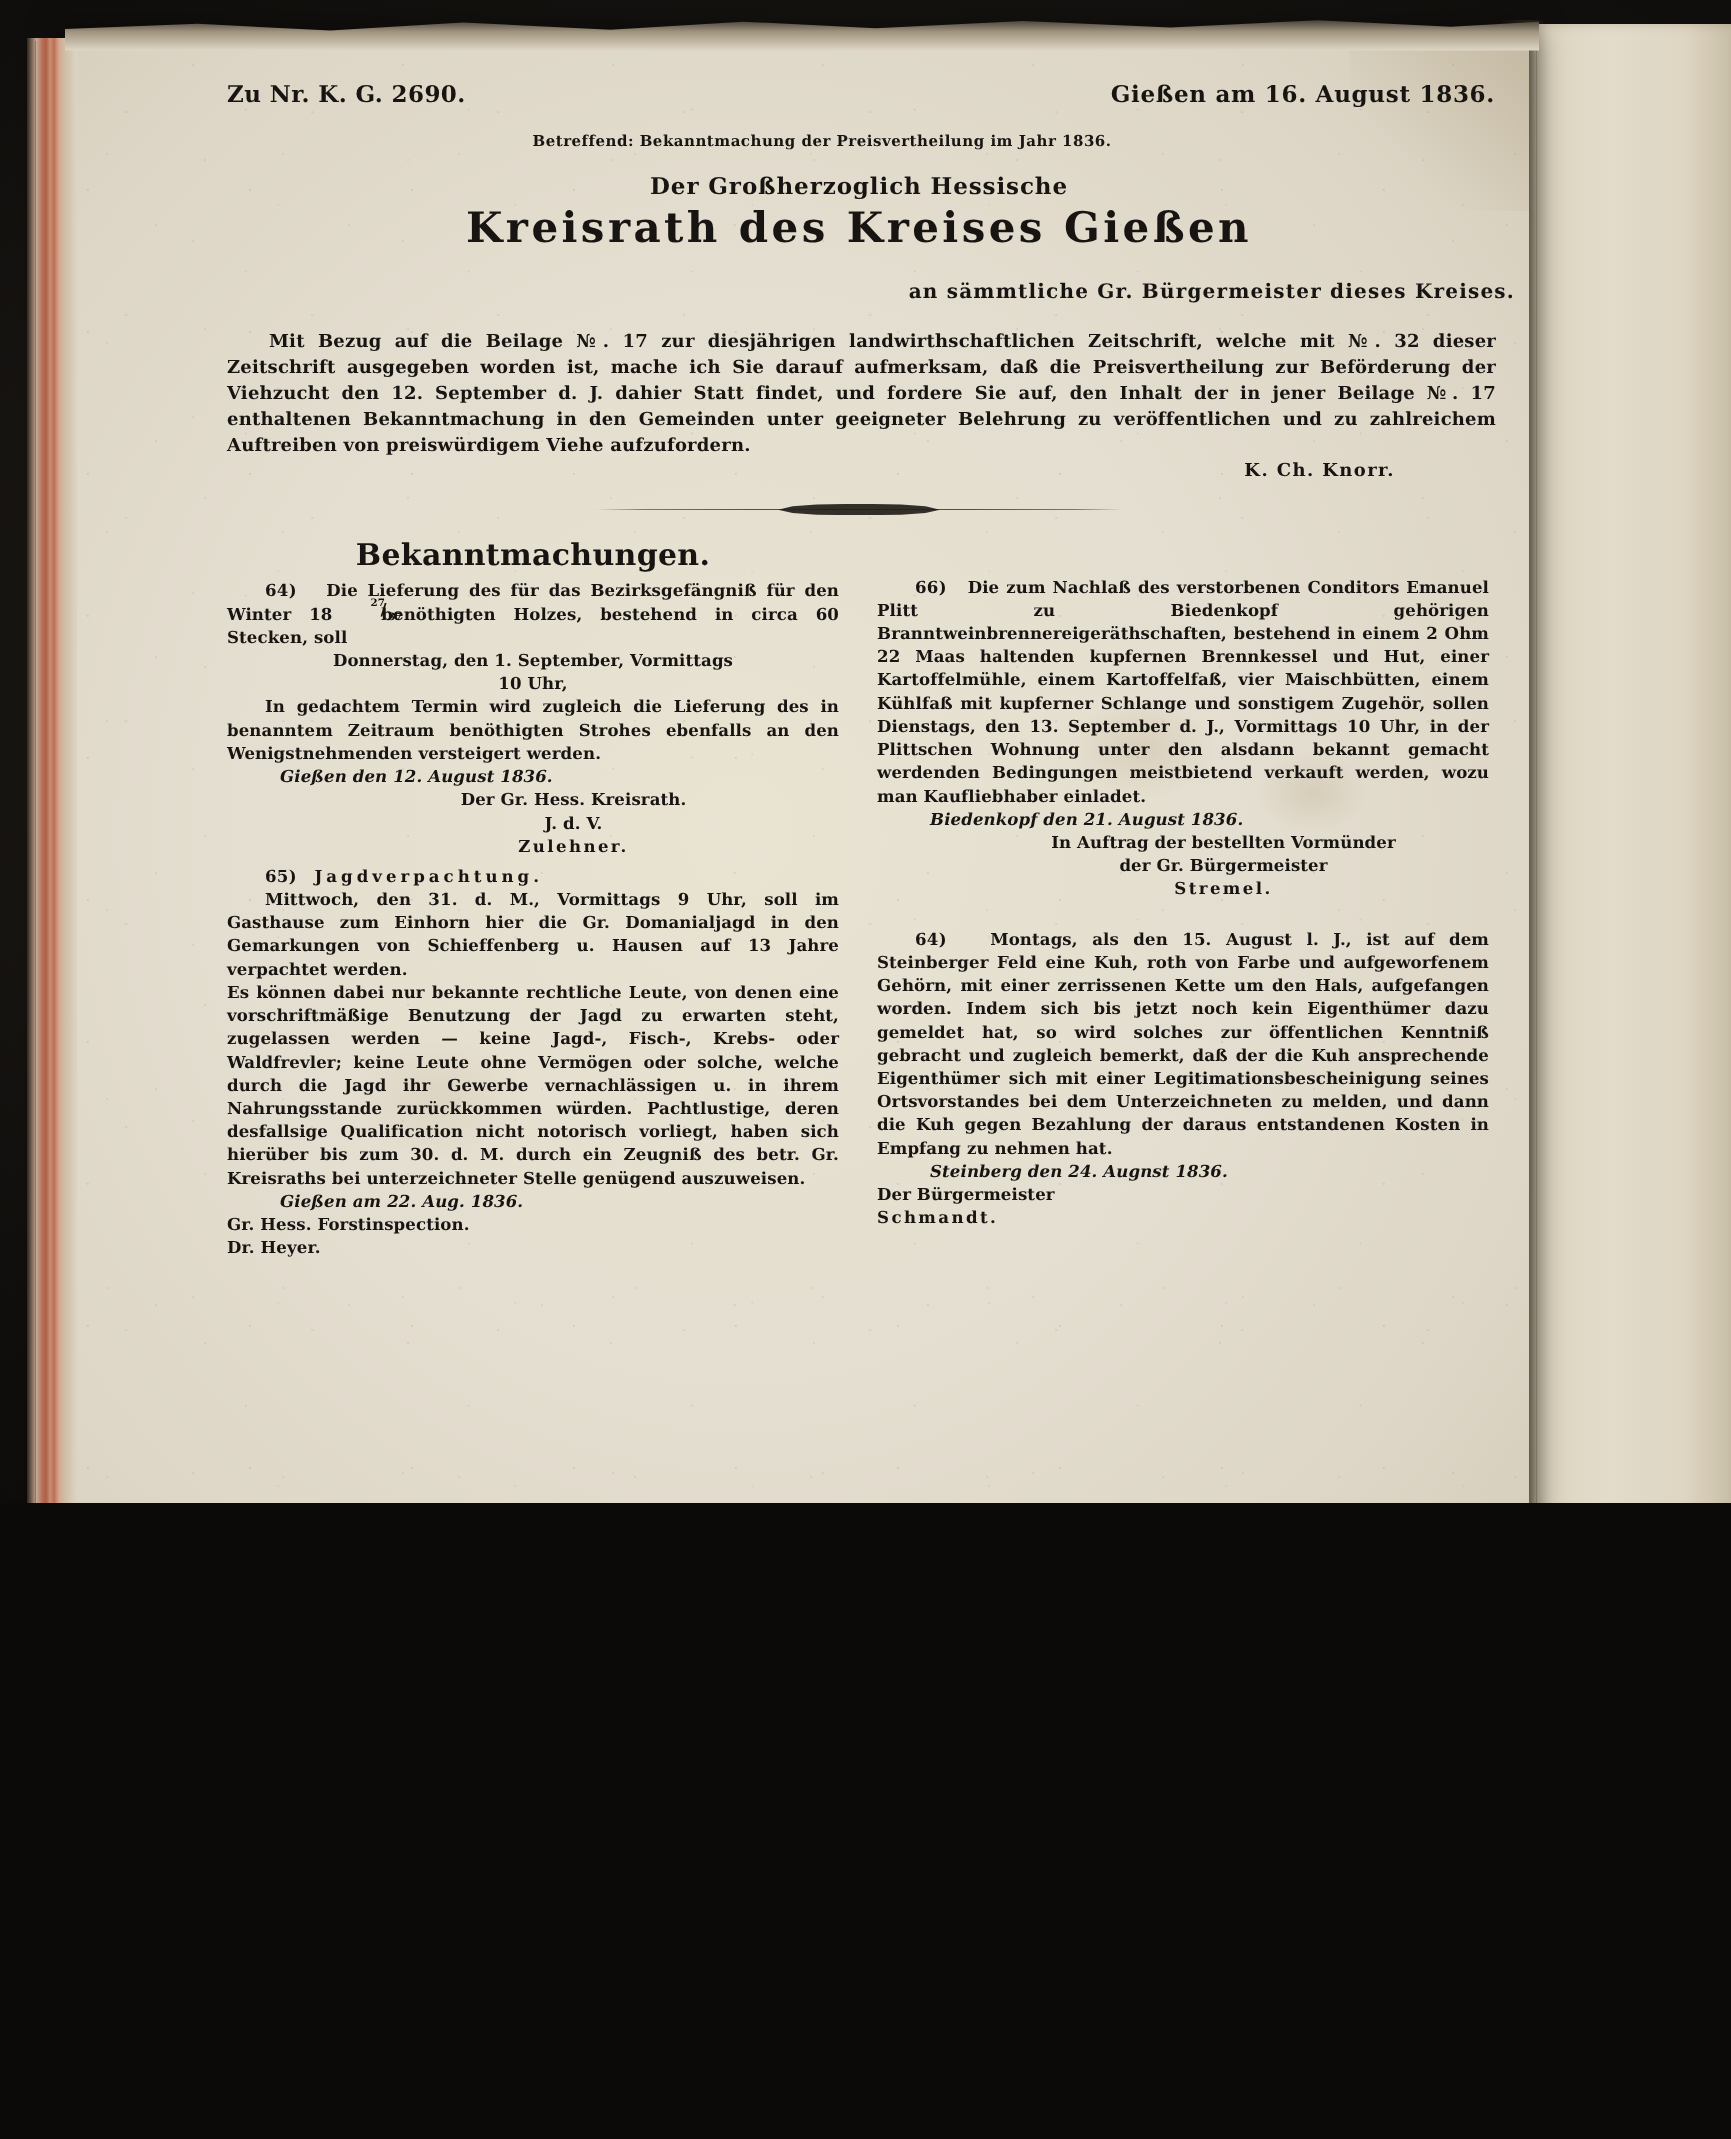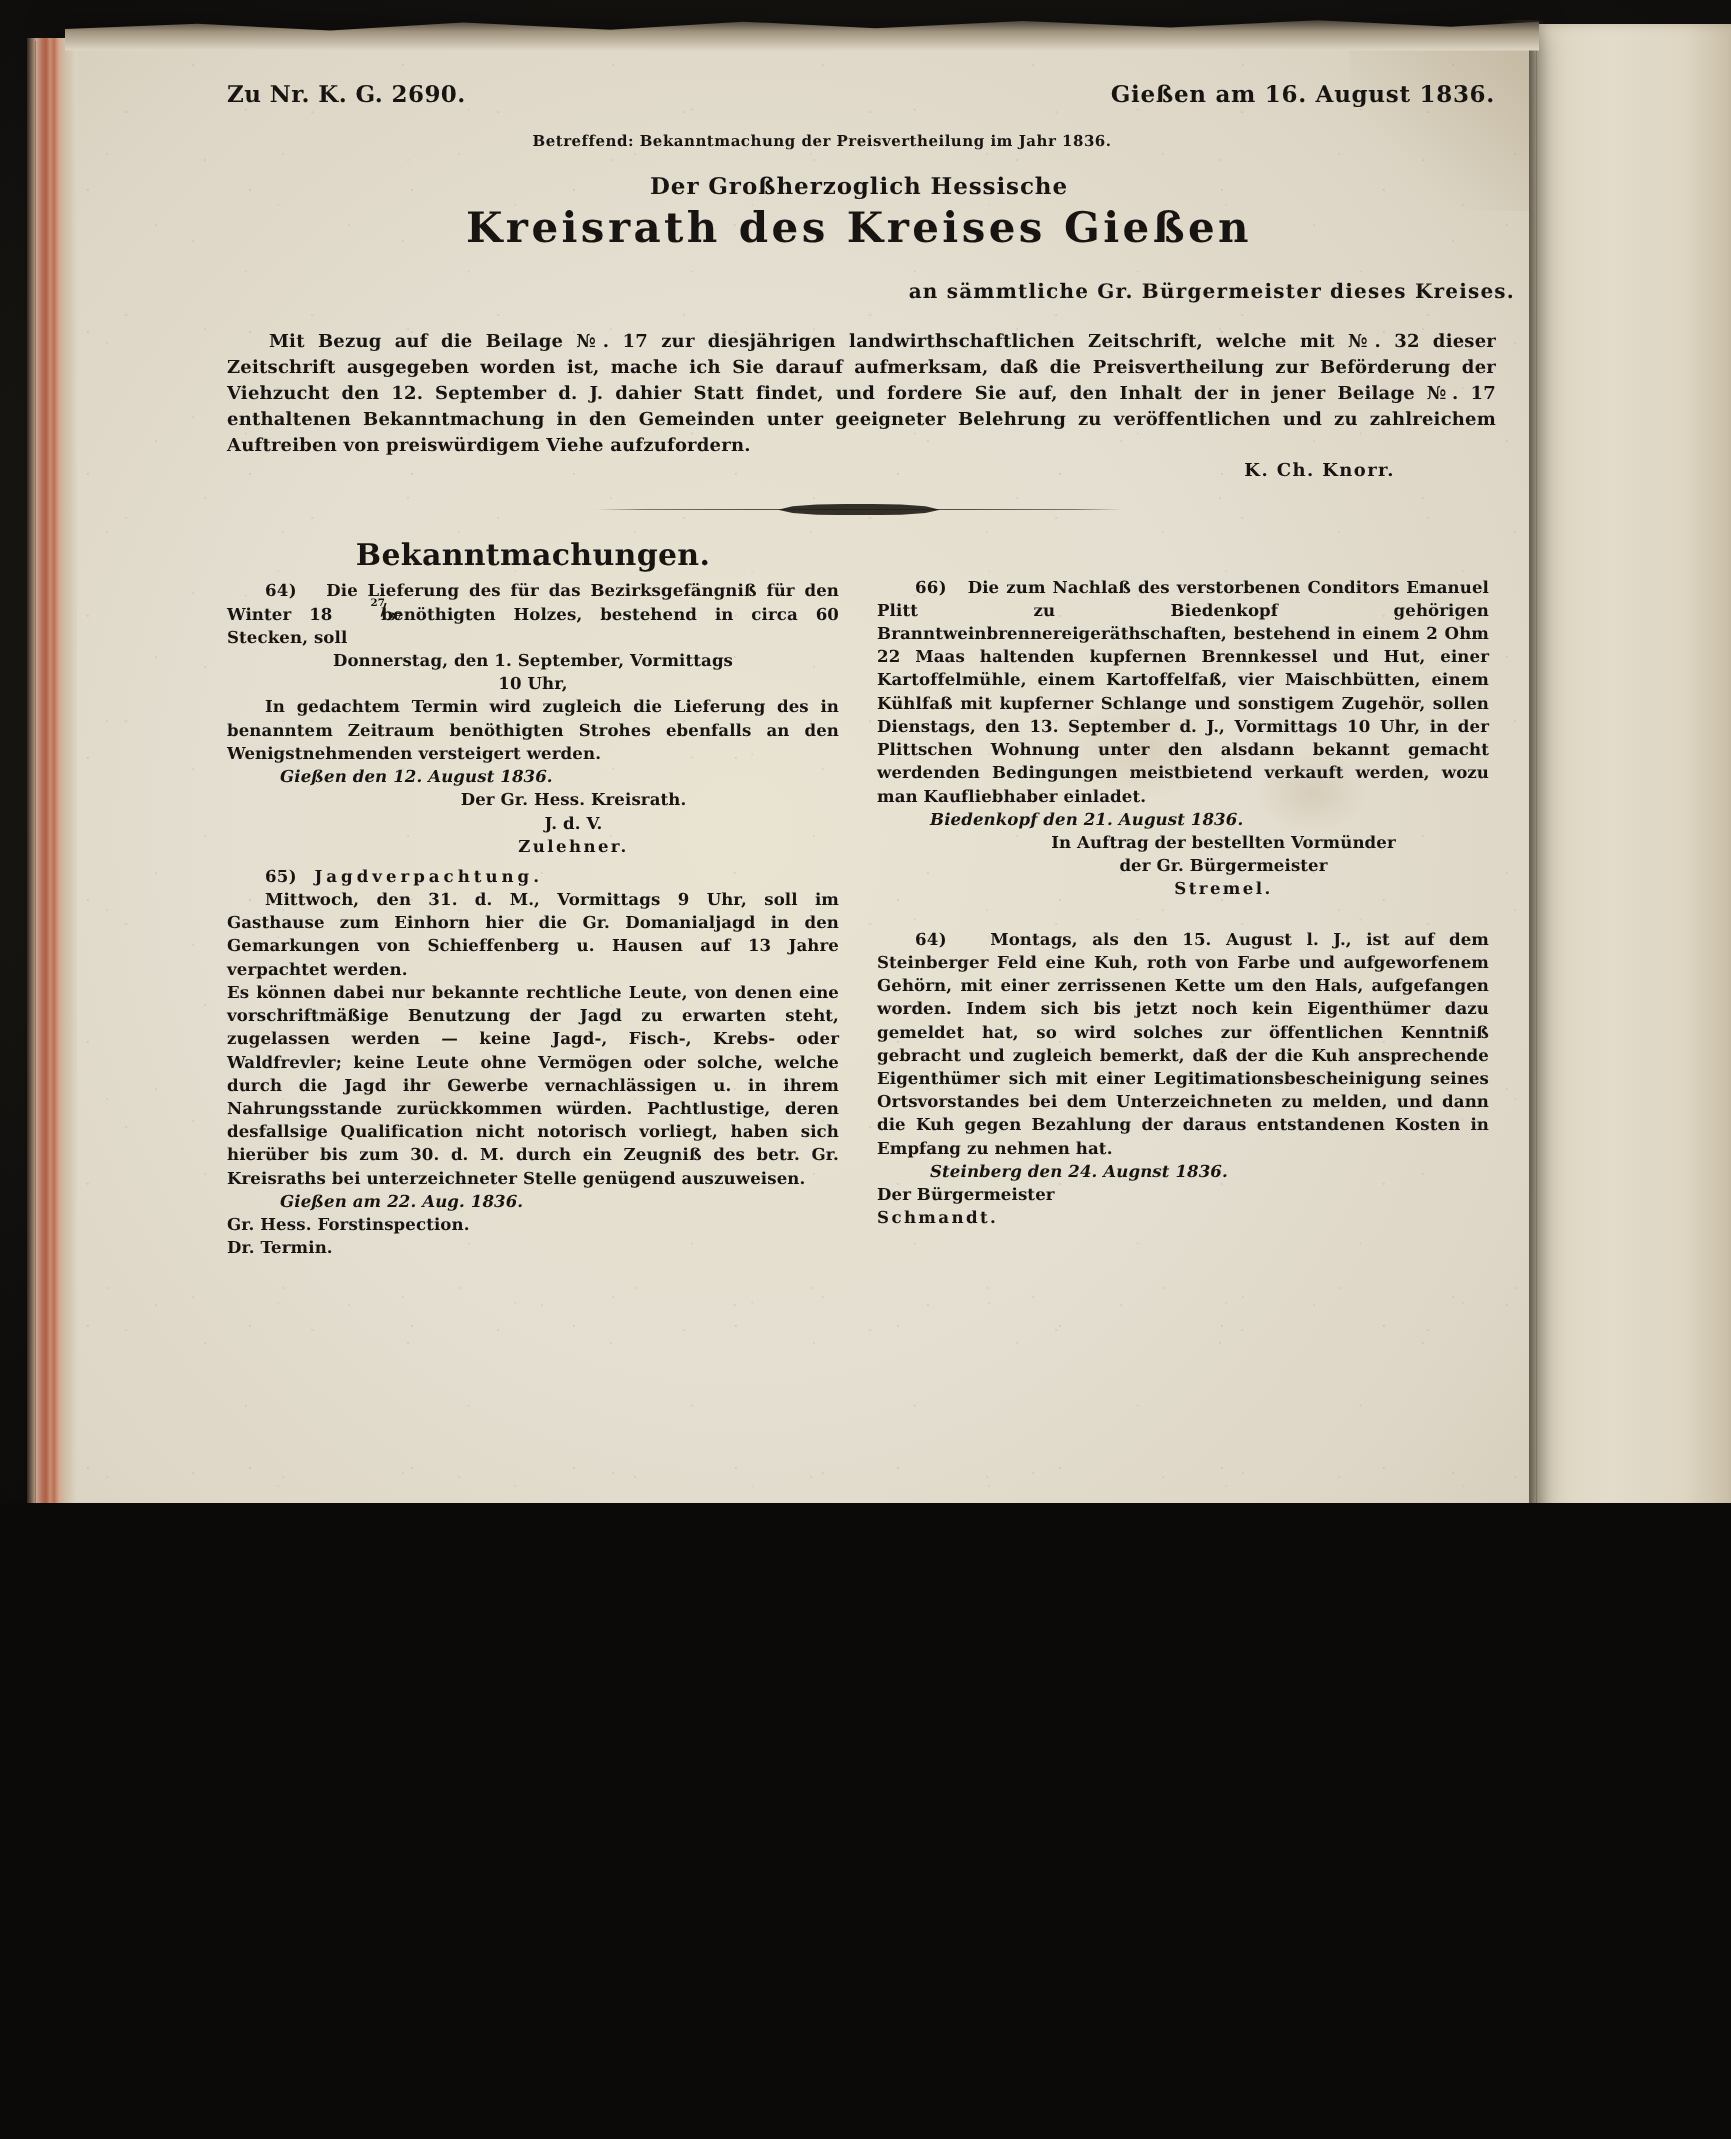--- a/index.html
+++ b/index.html
@@ -394,21 +394,21 @@
 
         <div class="art">
           <p class="gap">
             <span class="num">65)</span>
             &nbsp;&nbsp;<span class="spaced">Jagdverpachtung.</span>
           </p>
           <p>Mittwoch, den 31. d. M., Vormittags 9 Uhr, soll im Gasthause zum Einhorn hier die Gr. Domanialjagd in den Gemarkungen von Schieffenberg u. Hausen auf 13 Jahre verpachtet werden.</p>
           <p class="noind">Es können dabei nur bekannte rechtliche Leute, von denen eine vorschriftmäßige Benutzung der Jagd zu erwarten steht, zugelassen werden — keine Jagd-, Fisch-, Krebs- oder Waldfrevler; keine Leute ohne Vermögen oder solche, welche durch die Jagd ihr Gewerbe vernachlässigen u. in ihrem Nahrungsstande zurückkommen würden. Pachtlustige, deren desfallsige Qualification nicht notorisch vorliegt, haben sich hierüber bis zum 30. d. M. durch ein Zeugniß des betr. Gr. Kreisraths bei unterzeichneter Stelle genügend auszuweisen.</p>
           <p class="date-line left-ish">Gießen am 22. Aug. 1836.</p>
           <p class="rgt-pad">Gr. Hess. Forstinspection.</p>
-          <p class="rgt-pad">Dr. Termin.</p>
+          <p class="rgt-pad">Dr. Heyer.</p>
         </div>
 
       </div>
 
       <div class="col">
 
         <div class="art" style="margin-top:42px;">
           <p>
             <span class="num">66)</span>
             &nbsp;&nbsp;<span>Die zum Nachlaß des verstorbenen Conditors Emanuel Plitt zu Biedenkopf gehörigen Branntweinbrennereigeräthschaften, bestehend in einem 2 Ohm 22 Maas haltenden kupfernen Brennkessel und Hut, einer Kartoffelmühle, einem Kartoffelfaß, vier Maischbütten, einem Kühlfaß mit kupferner Schlange und sonstigem Zugehör, sollen Dienstags, den 13. September d. J., Vormittags 10 Uhr, in der Plittschen Wohnung unter den alsdann bekannt gemacht werdenden Bedingungen meistbietend verkauft werden, wozu man Kaufliebhaber einladet.</span>

